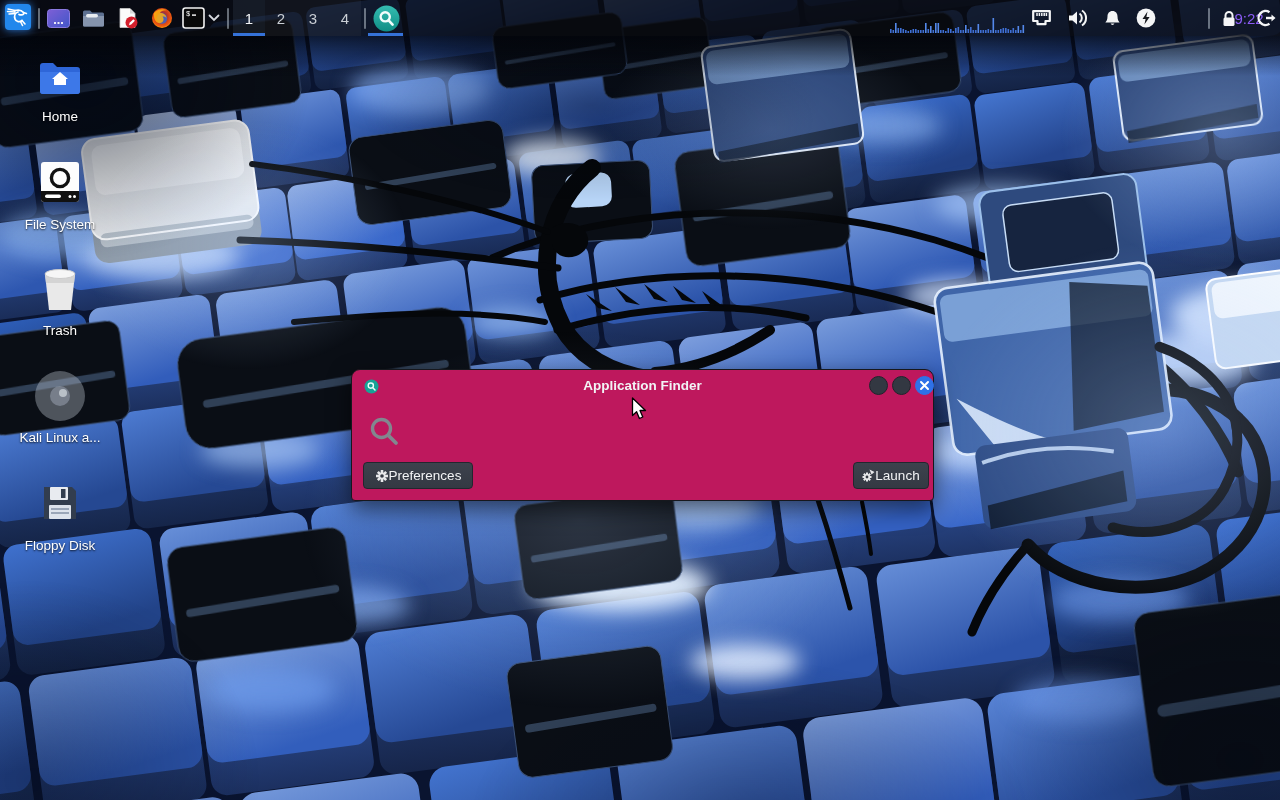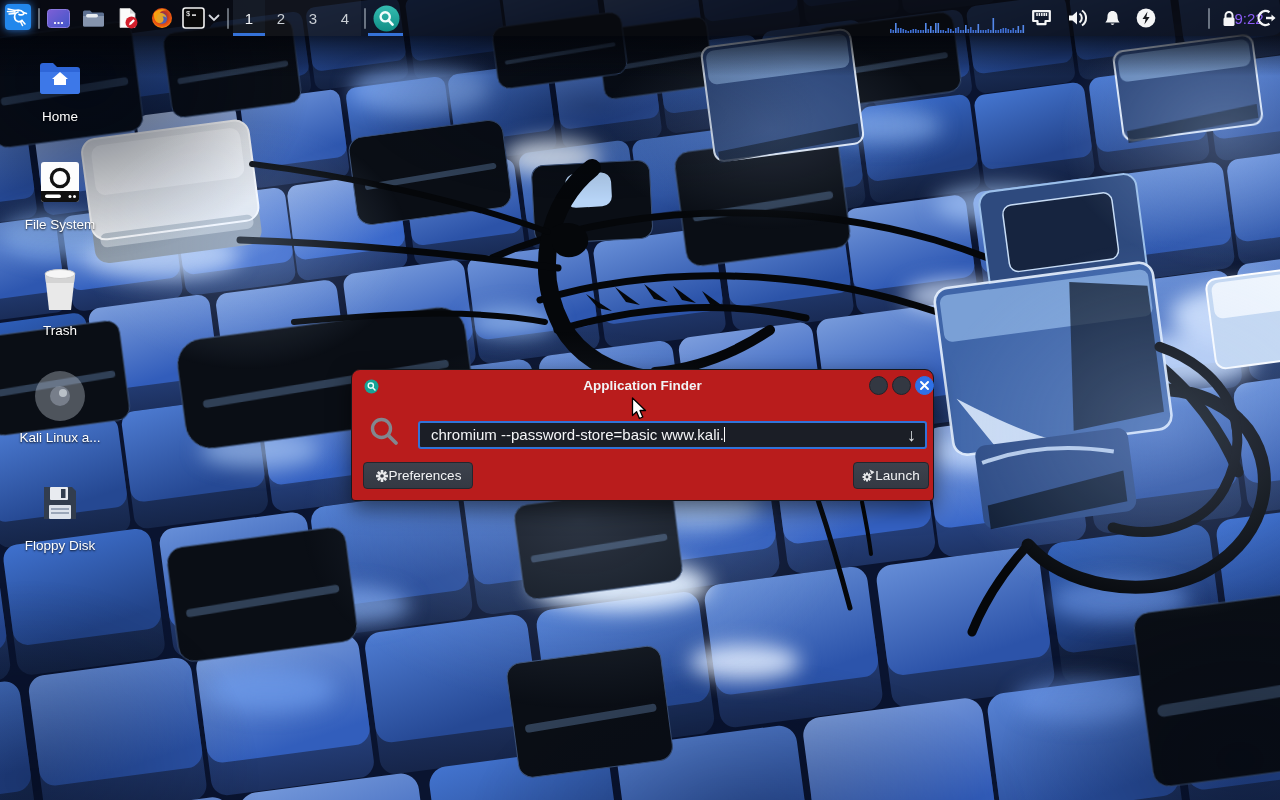--- a/index.html
+++ b/index.html
@@ -1,21 +1,21 @@
 <!DOCTYPE html>
 <html><head><meta charset="utf-8"><style>
 html,body{margin:0;padding:0;width:1280px;height:800px;overflow:hidden;background:#0a1226;font-family:"Liberation Sans",sans-serif;}
 #wall{position:absolute;left:0;top:0;}
 #panel{position:absolute;left:0;top:0;width:1280px;height:36px;background:rgba(8,10,15,0.82);}
 .pi{position:absolute;top:0;height:36px;display:flex;align-items:center;justify-content:center;}
 .sep{position:absolute;top:8px;width:2px;height:21px;background:rgba(195,205,215,0.5);border-radius:1px;}
 .ws{position:absolute;top:0;height:36px;width:32px;color:#dce0e4;font-size:15px;display:flex;align-items:center;justify-content:center;background:rgba(255,255,255,0.04);}
 .wsu{position:absolute;height:3px;background:#3572d8;bottom:0;}
 .lbl{position:absolute;color:#fff;font-size:13.5px;text-align:center;width:140px;text-shadow:0 1px 2px rgba(0,0,0,0.85);}
-#dlg{position:absolute;left:351px;top:369px;width:583px;height:132px;background:#b91c1c;border-radius:9px 9px 4px 4px;box-shadow:0 8px 22px rgba(0,0,0,0.55);border:1px solid #16181d;box-sizing:border-box;}
+#dlg{position:absolute;left:351px;top:369px;width:583px;height:132px;background:#be185d;border-radius:9px 9px 4px 4px;box-shadow:0 8px 22px rgba(0,0,0,0.55);border:1px solid #16181d;box-sizing:border-box;}
 #dtitle{position:absolute;top:8px;left:0;width:100%;text-align:center;color:#f2f3f5;font-size:13.5px;font-weight:bold;}
 .wbtn{position:absolute;top:6px;width:19px;height:19px;border-radius:50%;background:#333842;border:1px solid #20242c;box-sizing:border-box;}
 #input{position:absolute;left:66px;top:51px;width:509px;height:28px;background:#1b1e26;border:2px solid #3273d8;border-radius:3px;box-sizing:border-box;color:#f4f5f7;font-size:15px;line-height:24px;padding-left:11px;}
 .btn{position:absolute;top:92px;height:27px;background:linear-gradient(#3d424d,#343943);border:1px solid #23262e;border-radius:4px;box-sizing:border-box;color:#f2f3f5;font-size:13.5px;display:flex;align-items:center;justify-content:center;}
 </style></head><body>
 <svg id="wall" xmlns="http://www.w3.org/2000/svg" width="1280" height="800" viewBox="0 0 1280 800">
     <defs>
       <filter id="bl" x="-60%" y="-60%" width="220%" height="220%">
         <feGaussianBlur stdDeviation="10"></feGaussianBlur>
       </filter>
@@ -1402,22 +1402,20 @@
 <div class="wbtn" style="left:517px;"></div>
 <div class="wbtn" style="left:540px;"></div>
 <div class="wbtn" style="left:563px;background:#2e71e8;border-color:#2e71e8;"></div>
 <svg width="11" height="11" viewBox="0 0 11 11" style="position:absolute;left:567px;top:10px;">
       <path d="M2 2 L9 9 M9 2 L2 9" stroke="#fff" stroke-width="2" stroke-linecap="round"></path>
     </svg>
 <svg width="30" height="30" viewBox="0 0 30 30" style="position:absolute;left:17px;top:46px;">
       <circle cx="12.5" cy="12.5" r="9" fill="none" stroke="#82878f" stroke-width="3.4"></circle>
       <line x1="19.5" y1="19.5" x2="27" y2="27" stroke="#82878f" stroke-width="3.8" stroke-linecap="round"></line>
     </svg>
-<div id="input">chromium --password-store=basic www.kali.<span style="display:inline-block;width:1px;height:15px;background:#fff;vertical-align:-2px;"></span>
-<span style="position:absolute;right:9px;top:0px;color:#e4e7ea;font-size:18px;font-weight:bold;">↓</span></div>
 <div class="btn" style="left:11px;width:110px;">
 <svg width="14" height="14" viewBox="0 0 14 14">
         <g fill="#e8e9eb">
           <circle cx="7" cy="7" r="3.4"></circle>
           <g stroke="#e8e9eb" stroke-width="2.6">
             <line x1="7" y1="1" x2="7" y2="13"></line>
             <line x1="1" y1="7" x2="13" y2="7"></line>
             <line x1="2.8" y1="2.8" x2="11.2" y2="11.2"></line>
             <line x1="11.2" y1="2.8" x2="2.8" y2="11.2"></line>
           </g>

